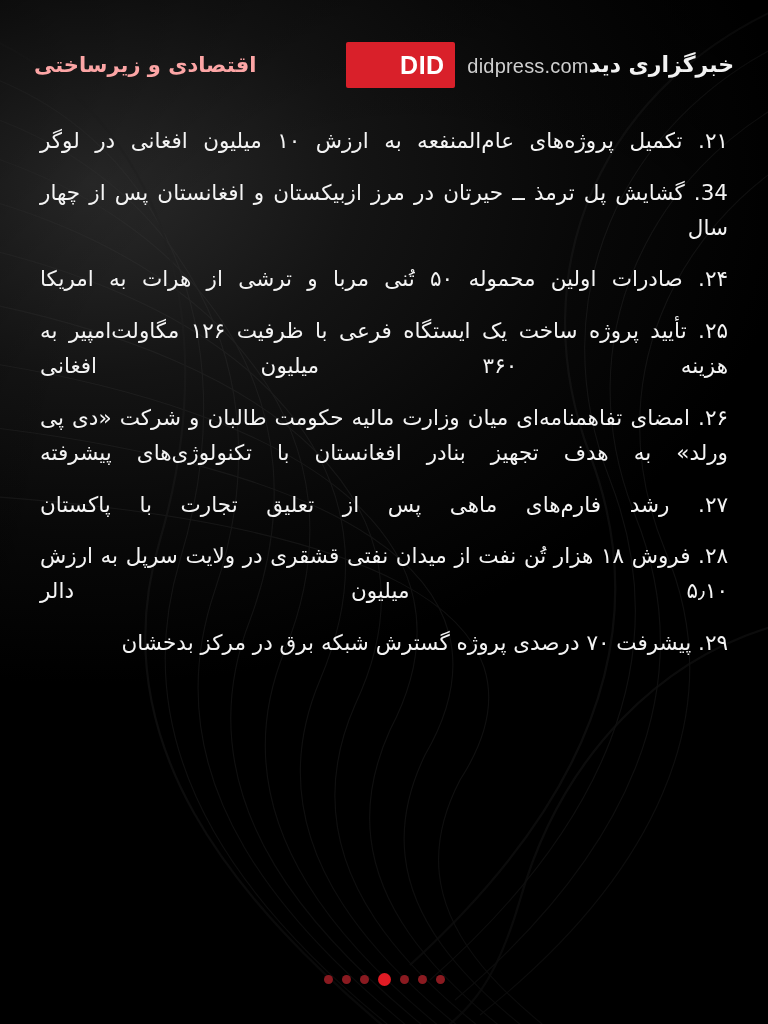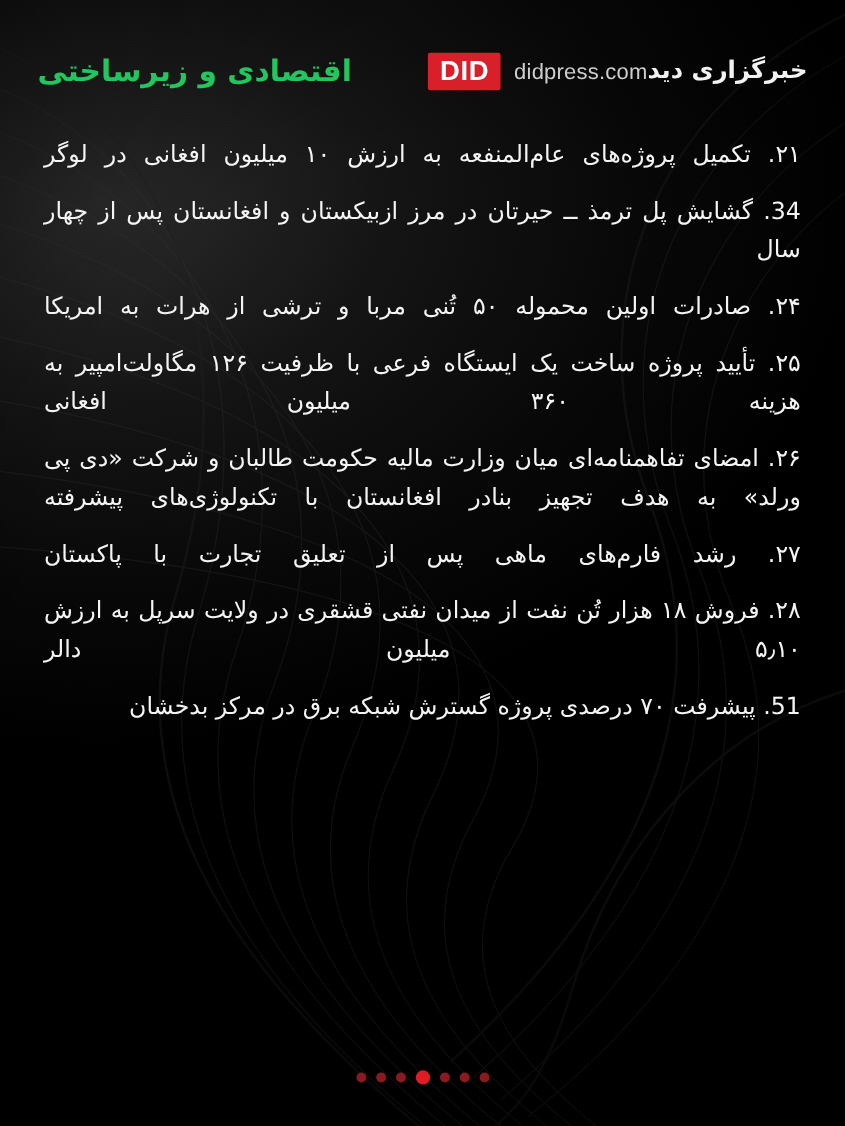--- a/index.html
+++ b/index.html
@@ -59,26 +59,27 @@
     box-sizing: border-box;
   }
   .brand {
     display: flex;
     align-items: center;
     gap: 12px;
     flex-direction: row-reverse;
   }
   .brand-logo {
     width: 66px;
-    height: 34px;
+    height: 46px;
     background: #d9202a;
     display: flex;
     align-items: center;
     justify-content: center;
     border-radius: 2px;
+    padding-left: 43px;
   }
   .brand-logo-text {
     font-family: "Liberation Sans", sans-serif;
     font-weight: bold;
     font-size: 25px;
     letter-spacing: 0.5px;
     color: #ffffff;
     direction: ltr;
   }
   .brand-words {
@@ -94,23 +95,23 @@
     letter-spacing: 0.5px;
   }
   .brand-url {
     font-family: Liberation Sans, sans-serif;
     font-size: 20px;
     color: #cfcfcf;
     direction: ltr;
     letter-spacing: 0.2px;
   }
   .page-title {
-    font-size: 27px;
+    font-size: 21px;
     font-weight: bold;
-    color: #22c55e;
+    color: #fca5a5;
     letter-spacing: 0.5px;
   }
 
   
   .list {
     position: absolute;
     top: 124px;
     left: 0;
     right: 0;
     bottom: 74px;
@@ -198,21 +199,21 @@
   </div>
 
   <div class="list">
     <div class="item">۲۱. تکمیل پروژه‌های عام‌المنفعه به ارزش ۱۰ میلیون افغانی در لوگر</div>
     <div class="item">34. گشایش پل ترمذ ــ حیرتان در مرز ازبیکستان و افغانستان پس از چهار سال</div>
     <div class="item">۲۴. صادرات اولین محموله ۵۰ تُنی مربا و ترشی از هرات به امریکا</div>
     <div class="item">۲۵. تأیید پروژه ساخت یک ایستگاه فرعی با ظرفیت ۱۲۶ مگاولت‌امپیر به هزینه ۳۶۰ میلیون افغانی</div>
     <div class="item">۲۶. امضای تفاهمنامه‌ای میان وزارت مالیه حکومت طالبان و شرکت «دی پی ورلد» به هدف تجهیز بنادر افغانستان با تکنولوژی‌های پیشرفته</div>
     <div class="item">۲۷. رشد فارم‌های ماهی پس از تعلیق تجارت با پاکستان</div>
     <div class="item">۲۸. فروش ۱۸ هزار تُن نفت از میدان نفتی قشقری در ولایت سرپل به ارزش ۵٫۱۰ میلیون دالر</div>
-    <div class="item">51. پیشرفت ۷۰ درصدی پروژه گسترش شبکه برق در مرکز بدخشان</div>
+    <div class="item">۲۹. پیشرفت ۷۰ درصدی پروژه گسترش شبکه برق در مرکز بدخشان</div>
   </div>
 
   <div class="pager">
     <span class="dot"></span>
     <span class="dot"></span>
     <span class="dot"></span>
     <span class="dot active"></span>
     <span class="dot"></span>
     <span class="dot"></span>
     <span class="dot"></span>

